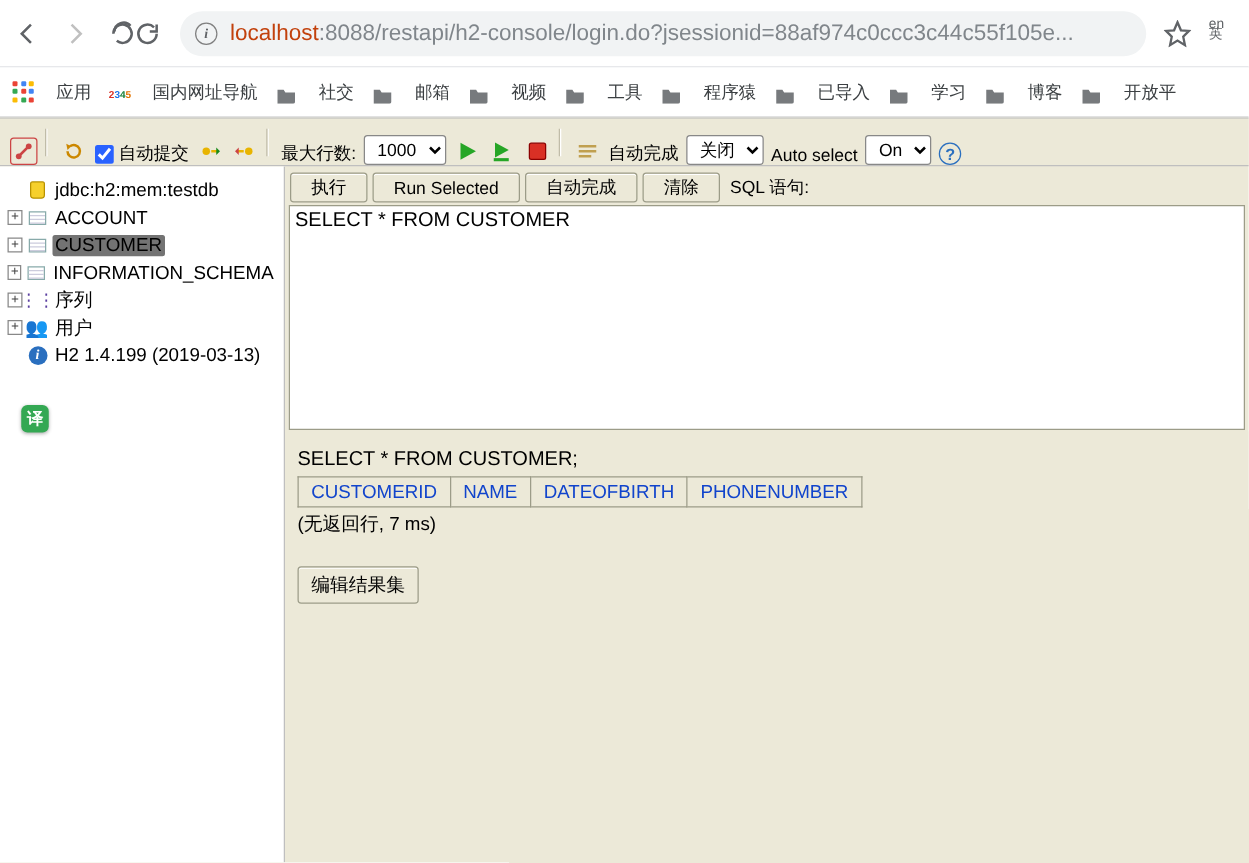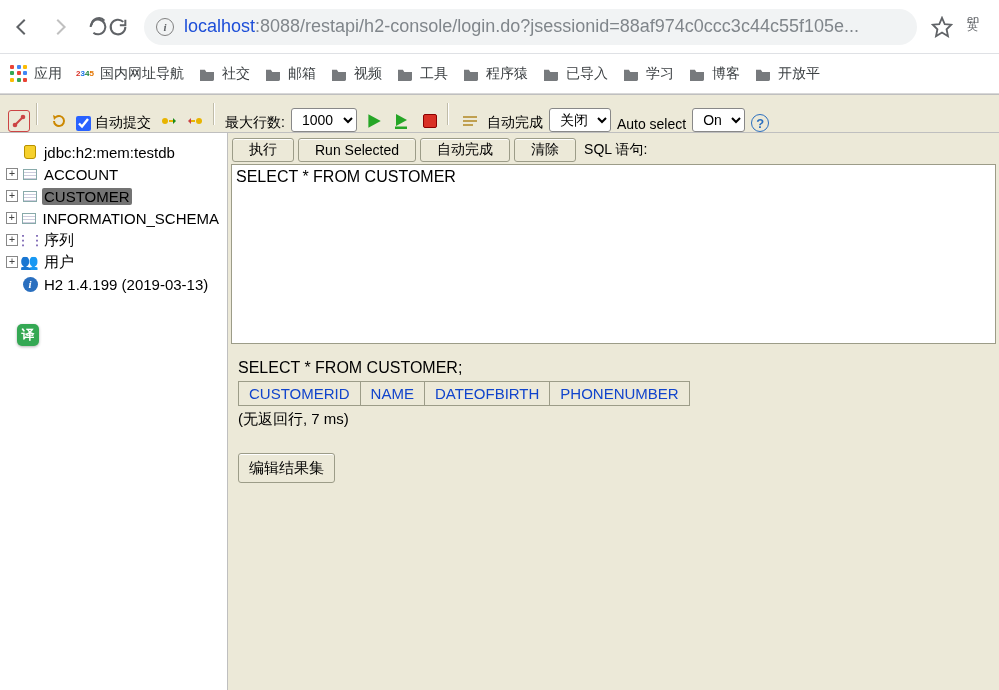--- a/index.html
+++ b/index.html
@@ -46,21 +46,21 @@
     width:18px;height:18px;
     border:1.5px solid #808080;
     border-radius:50%;
     color:#606367;
     font-size:11px; font-weight:bold;
     display:flex;align-items:center;justify-content:center;
     font-family: "Times New Roman", serif;
     font-style: italic;
   }
   .omnibox .url { white-space:nowrap; }
-  .omnibox .url .host { color:#1d4ed8; }
+  .omnibox .url .host { color:#c2410c; }
   .omnibox .url .rest { color:#80868b; }
   .chrome-icon {
     width:22px; height:22px; color:#606367; display:flex;align-items:center;justify-content:center;
   }
   .chrome-icon.star svg { width:22px;height:22px; fill:none; stroke:#606367; stroke-width:2;}
   .badge-en {
     font-size: 11px;
     color:#606367;
     position:relative;
   }
@@ -71,21 +71,21 @@
     display:flex;
     align-items:center;
     padding: 0 10px;
     gap: 14px;
     font-size:14px;
     color:#3c4043;
     border-bottom: 1px solid #d7d7d7;
     background:#fff;
     overflow:hidden;
   }
-  .bm-item { display:flex; align-items:center; gap:6px; cursor:pointer; white-space:nowrap;}
+  .bm-item { display:flex; align-items:flex-end; gap:17px; cursor:pointer; white-space:nowrap;}
   .bm-apps-icon {
     width:18px;height:18px;
     display:grid;
     grid-template-columns:repeat(3,1fr);
     grid-template-rows:repeat(3,1fr);
     gap:1.5px;
   }
   .bm-apps-icon span{ width:4px;height:4px;border-radius:1px; }
   .bm-2345 {
     width:18px; height:14px;

